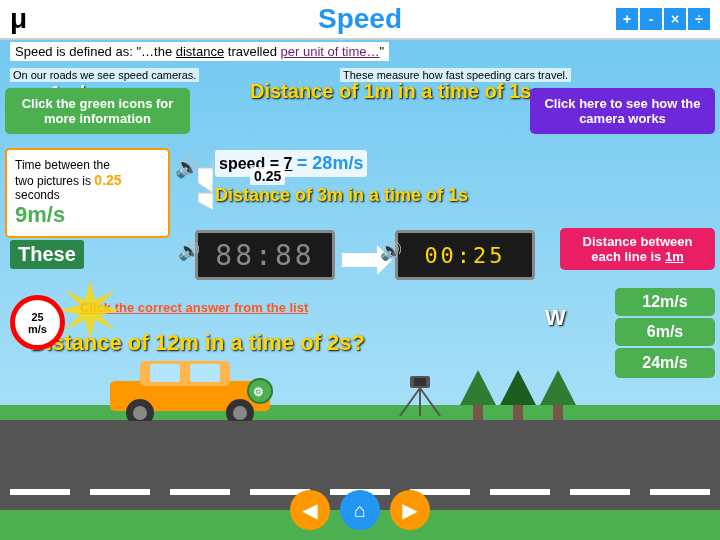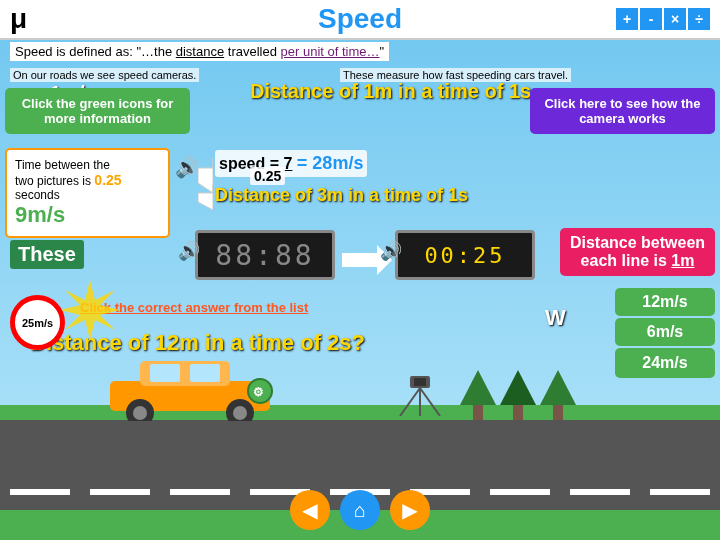--- a/index.html
+++ b/index.html
@@ -220,39 +220,39 @@
     
     .dist-between-box {
       position: absolute;
       top: 228px;
       right: 5px;
       width: 155px;
       background: #E91E63;
       color: white;
       padding: 6px;
       border-radius: 5px;
-      font-size: 16px;
+      font-size: 13px;
       font-weight: bold;
       z-index: 10;
       text-align: center;
     }
     .dist-between-box .underline { text-decoration: underline; }
 
     
     .speed-sign {
       position: absolute;
       top: 295px;
       left: 10px;
       width: 55px;
       height: 55px;
       border-radius: 50%;
       background: white;
       border: 5px solid red;
       display: flex;
-      flex-direction: row;
+      flex-direction: column;
       align-items: center;
       justify-content: center;
       font-size: 11px;
       font-weight: bold;
       z-index: 15;
     }
 
     
     .nav-buttons {
       position: absolute;

